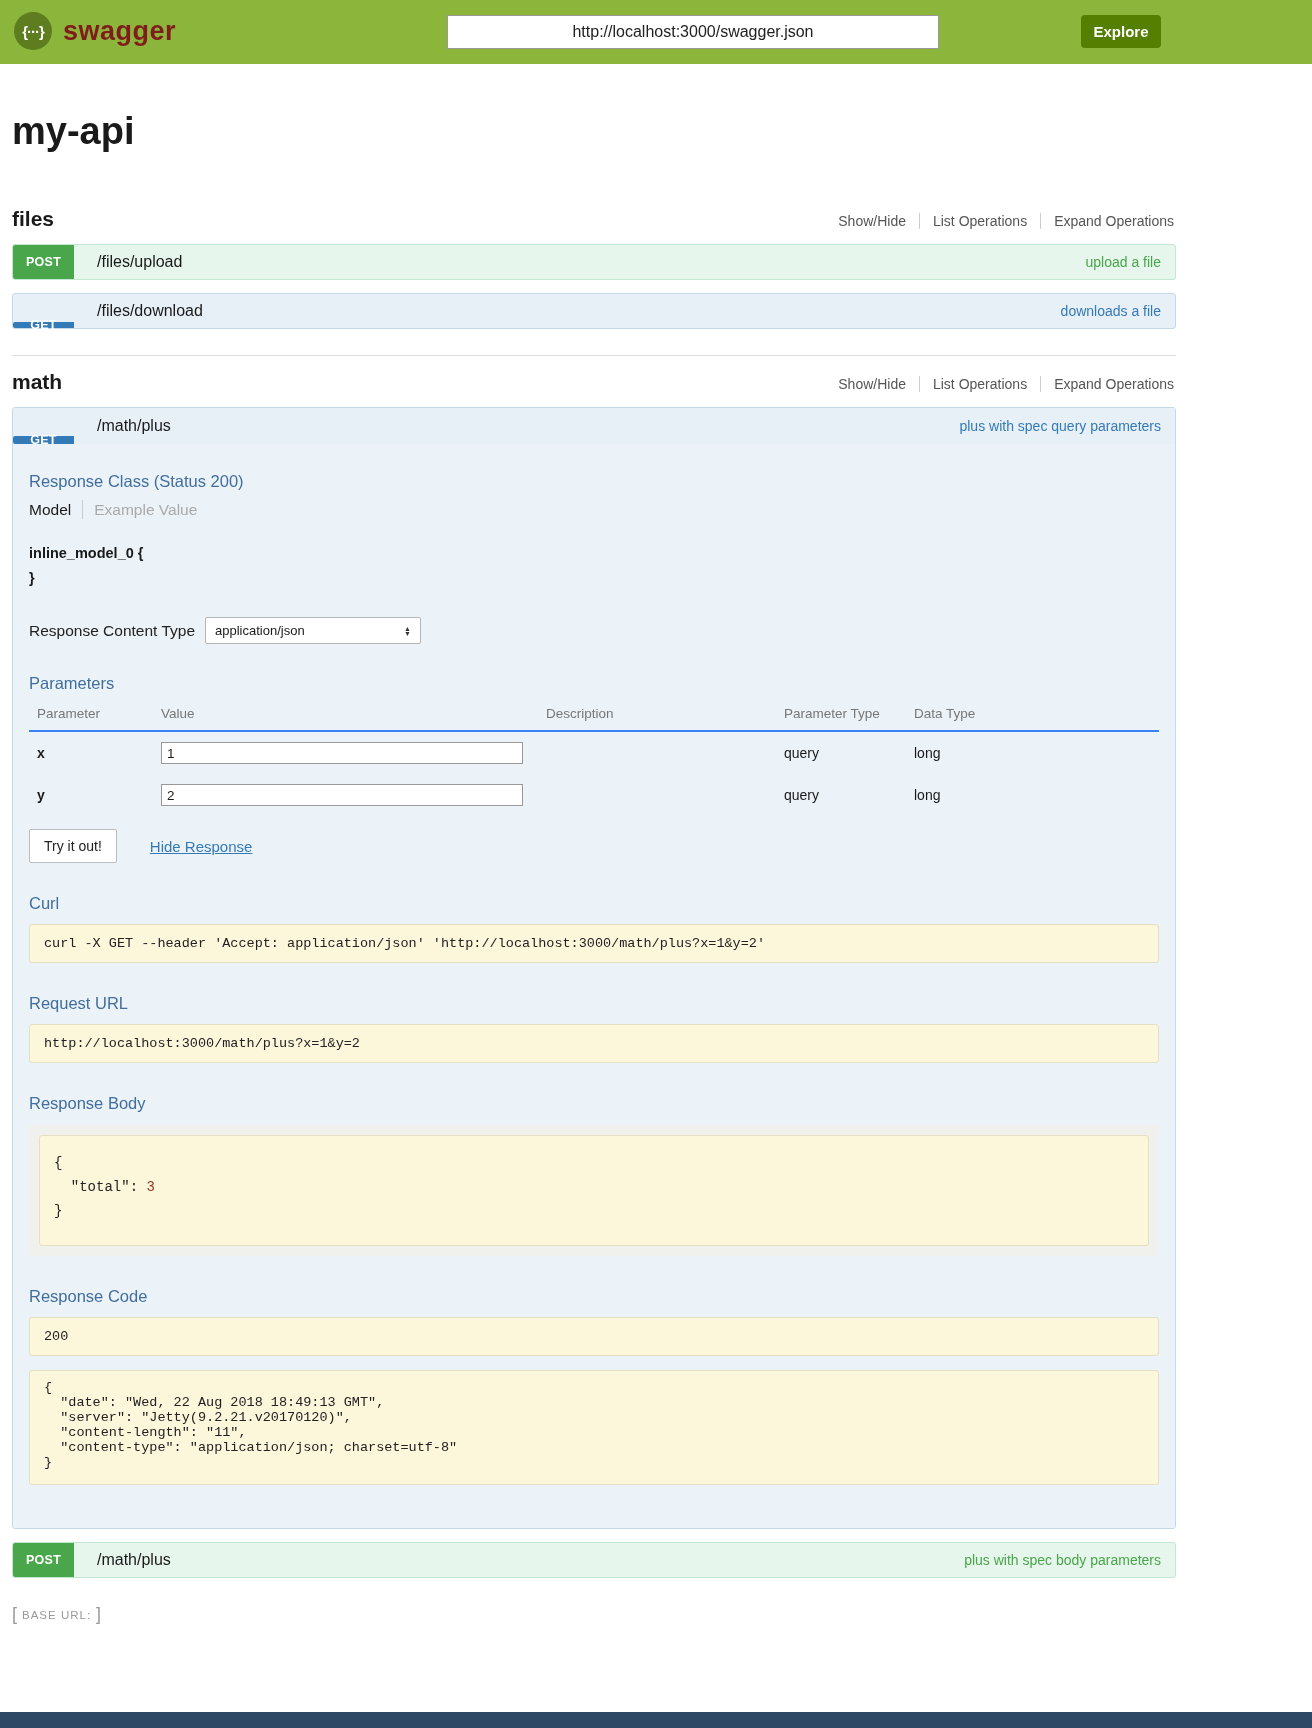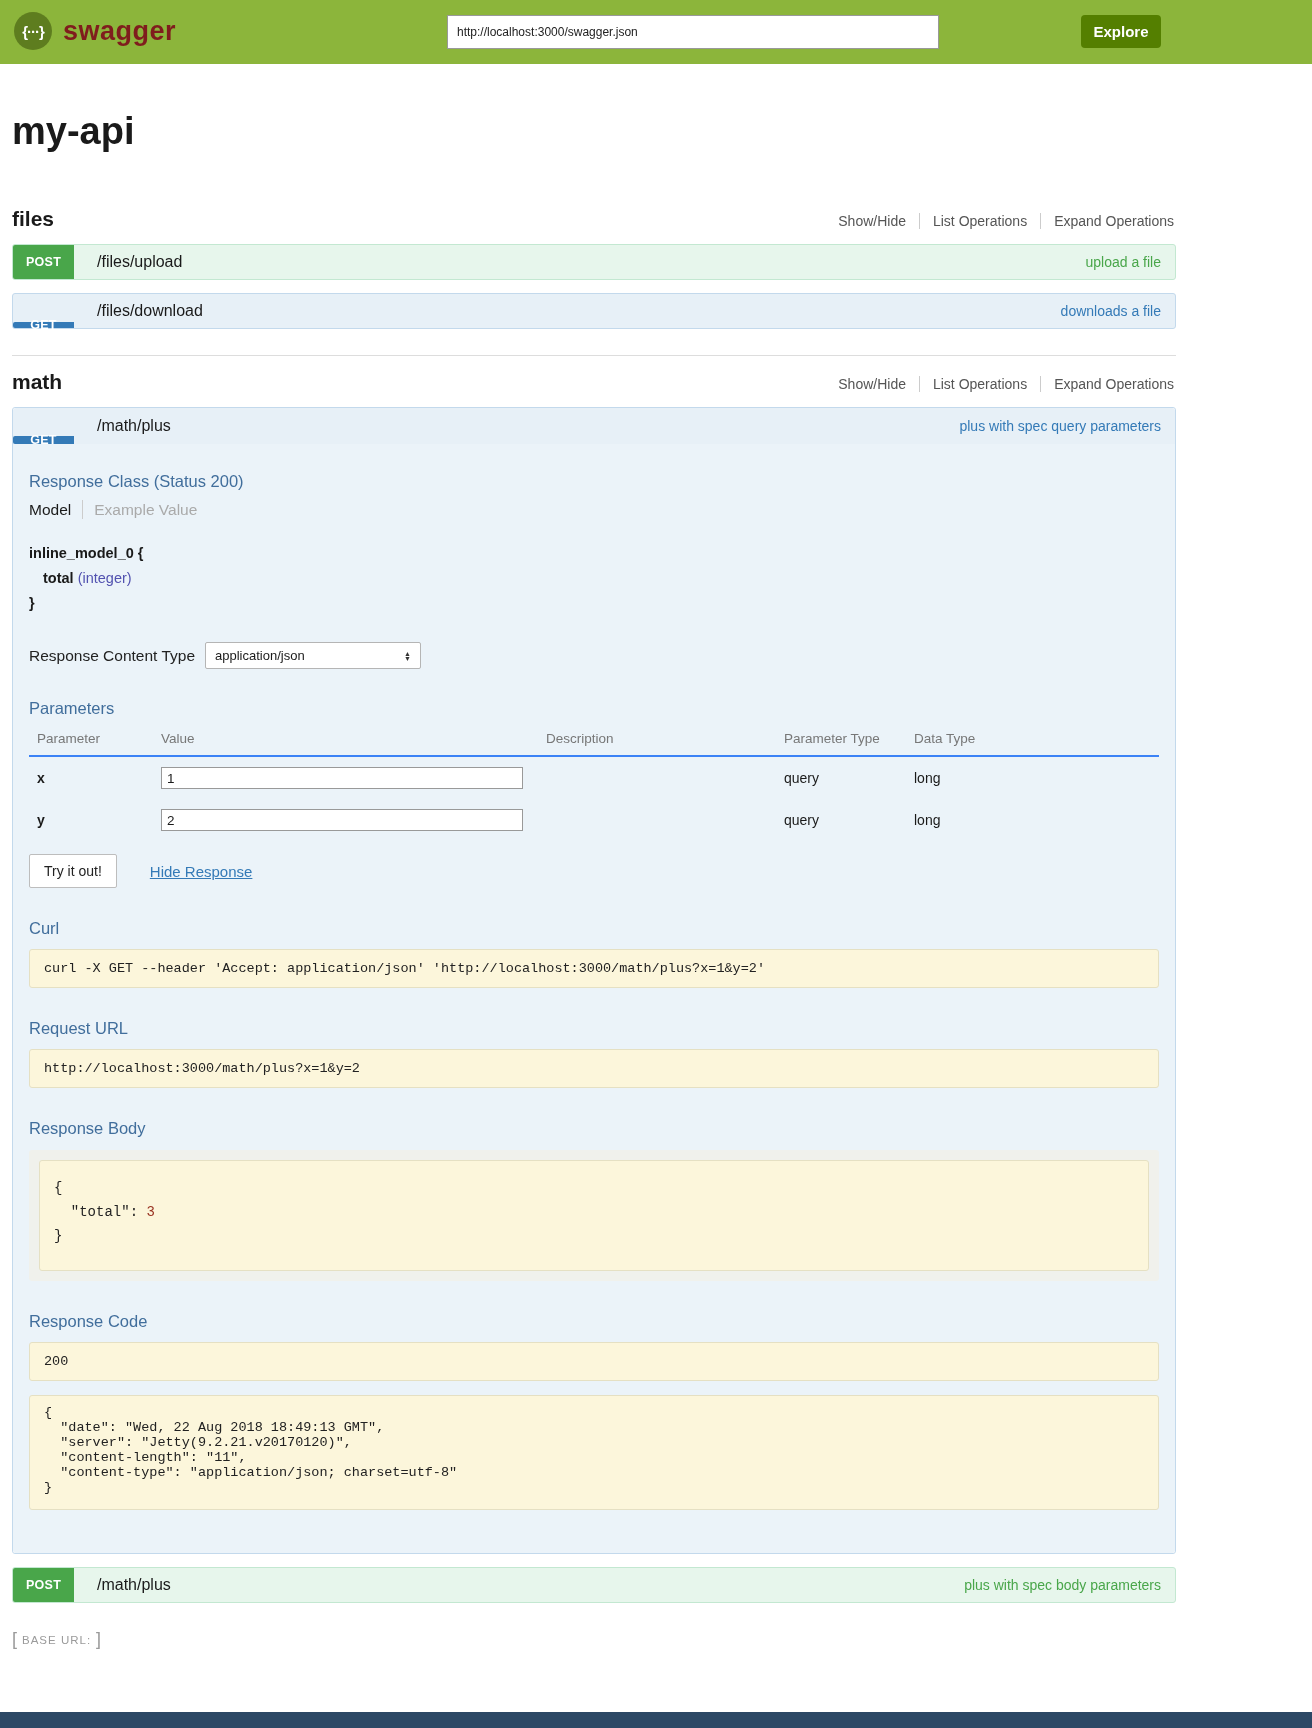--- a/index.html
+++ b/index.html
@@ -4,21 +4,21 @@
 <style>
   * { box-sizing: border-box; }
   html,body { margin:0; padding:0; background:#fff; }
   body { width:1312px; min-height:1728px; position:relative; font-family:"Liberation Sans", sans-serif; color:#222; }
 
   
   .topbar { height:64px; background:#8cb53b; position:relative; }
   .brand-link { position:absolute; left:14px; top:12px; display:flex; align-items:center; gap:11px; cursor:pointer; }
   .logo-circle { width:38px; height:38px; border-radius:50%; background:#5e7d1f; color:#fff; display:flex; align-items:center; justify-content:center; font-weight:bold; font-size:15px; letter-spacing:-1px; }
   .brand-name { color:#7f1d1d; font-size:27px; font-weight:bold; letter-spacing:0.5px; }
-  .url-input { position:absolute; left:447px; top:15px; width:492px; height:33px; border:1px solid #999; background:#fff; padding:16px 9px; font-size:12px; font-family:"Liberation Sans", sans-serif; color:#222; }
+  .url-input { position:absolute; left:447px; top:15px; width:492px; height:33px; border:1px solid #999; background:#fff; padding:16px 9px; font-size:16px; font-family:"Liberation Sans", sans-serif; color:#222;text-align:center; }
   .explore-btn { position:absolute; left:1081px; top:15px; width:80px; height:33px; background:#547f00; color:#fff; border:none; border-radius:4px; font-weight:bold; font-size:15px; font-family:"Liberation Sans", sans-serif; cursor:pointer; }
 
   
   .main { margin:0 12px; width:1164px; }
   .page-title { font-size:38px; font-weight:bold; margin:46px 0 0 0; color:#1a1a1a; }
 
   .section-head { display:flex; justify-content:space-between; align-items:baseline; }
   .section-title { font-size:21px; font-weight:bold; color:#1a1a1a; }
   .section-links { display:flex; font-size:14px; color:#555; }
   .section-links .sl { padding:0 13px; cursor:pointer; }
@@ -152,24 +152,20 @@
         <div class="blue-h mt0">Response Class (Status 200)</div>
 
         <div class="tabs">
           <span class="tab-model">Model</span>
           <span class="tab-divider"></span>
           <span class="tab-example">Example Value</span>
         </div>
 
         <div class="model-block">
           <div class="model-open">inline_model_0 {</div>
-          <div class="model-propline">
-            <span class="model-prop">total</span>
-            <span class="model-type">(integer)</span>
-          </div>
           <div class="model-close">}</div>
         </div>
 
         <div class="rct-row">
           <span>Response Content Type</span>
           <span class="select-box">
             <span>application/json</span>
             <span class="select-arrows">
               <span>▲</span>
               <span>▼</span>

